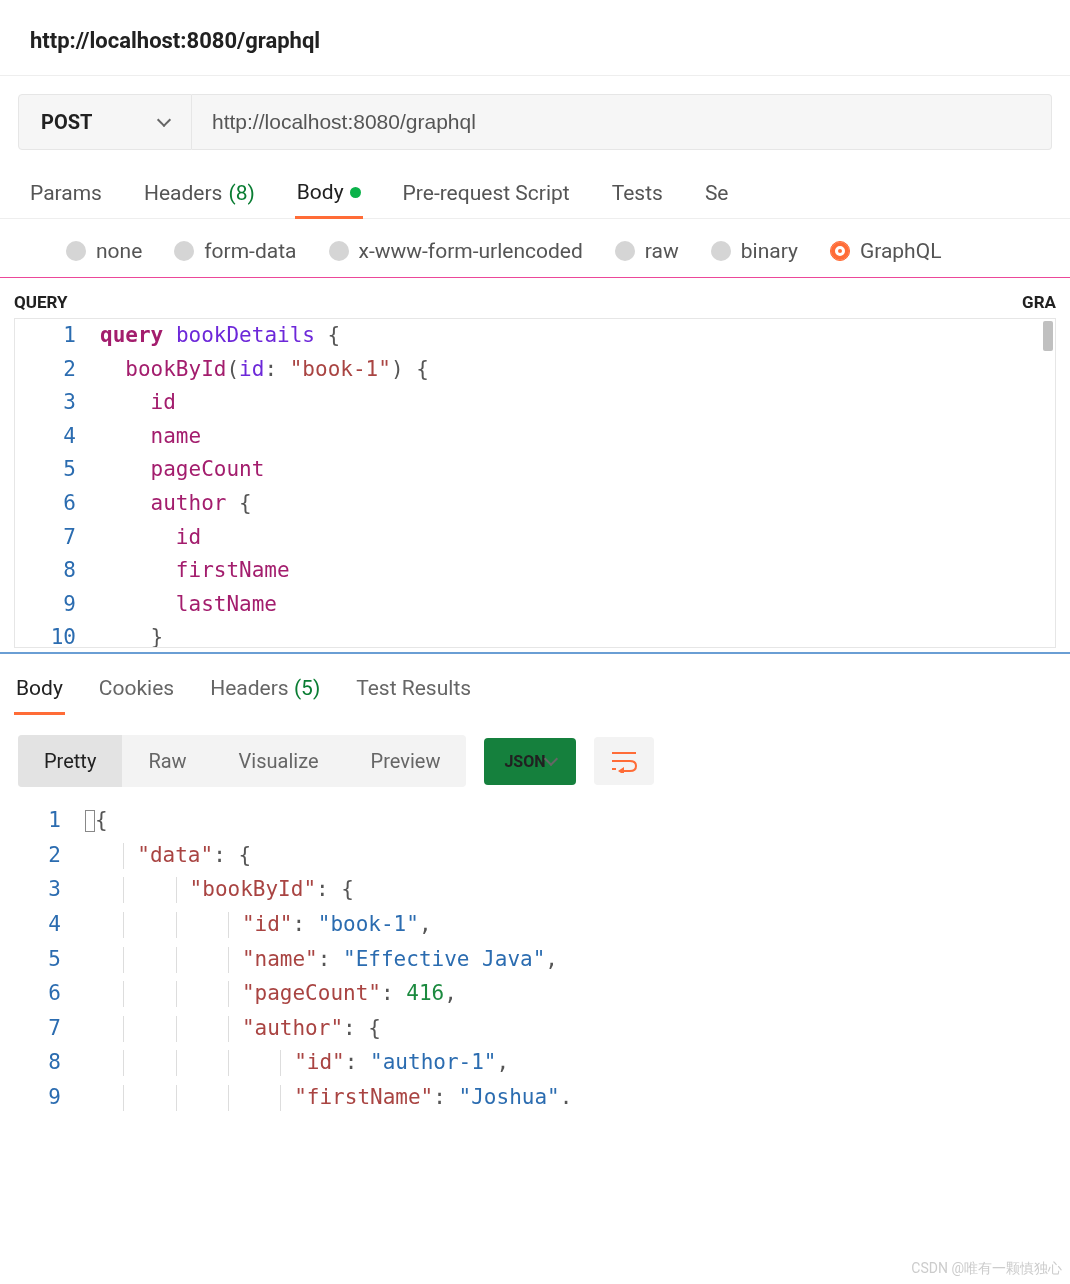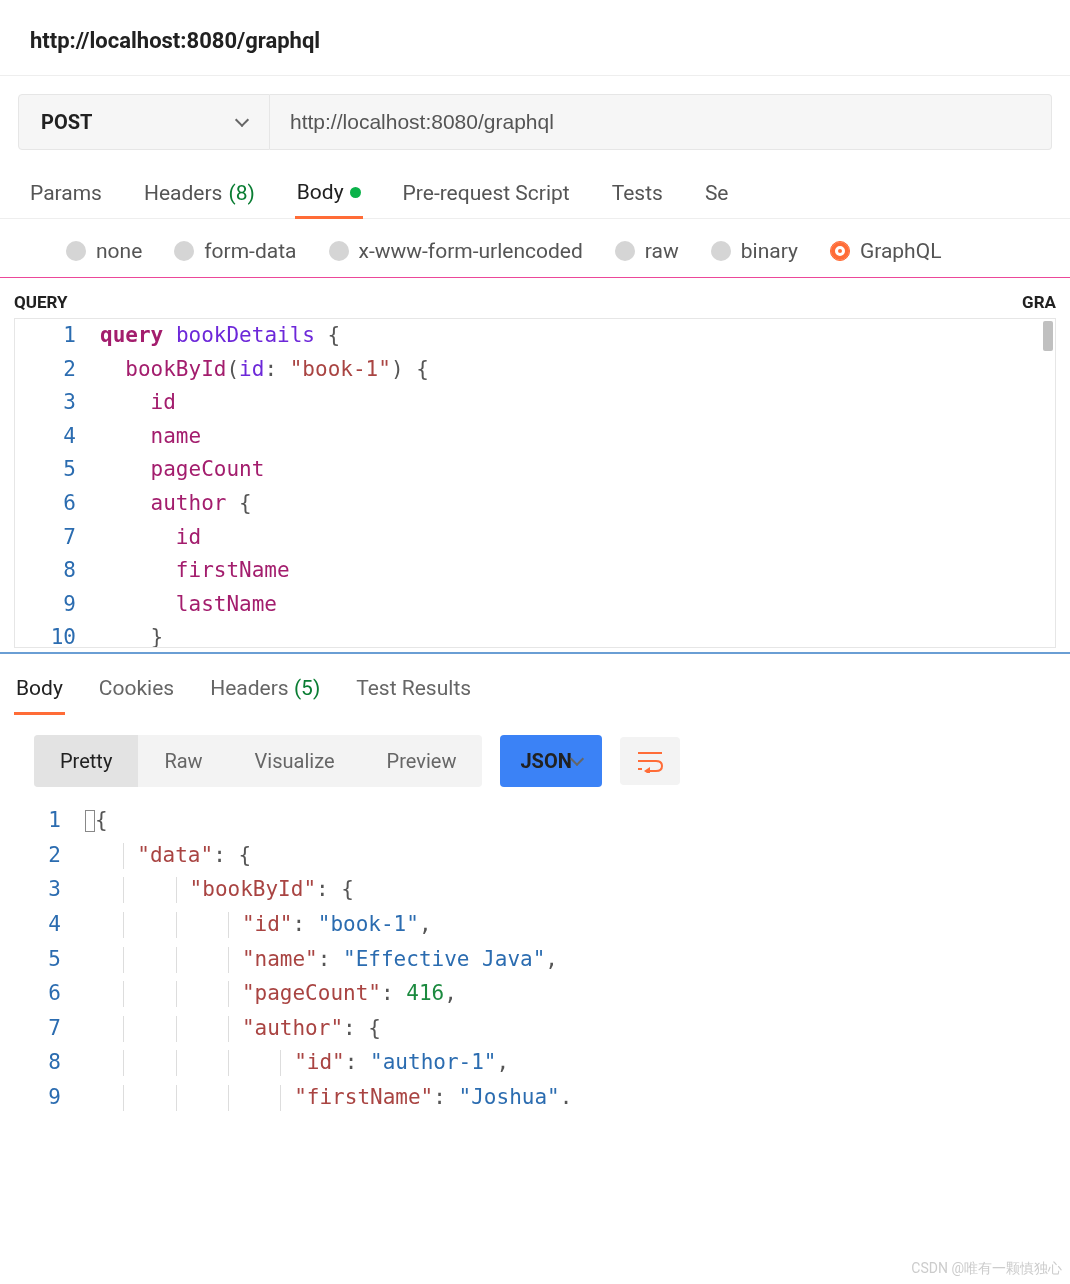--- a/index.html
+++ b/index.html
@@ -19,21 +19,21 @@
     }
     .request-row {
       display: flex;
       padding: 18px 18px;
       gap: 0;
     }
     .method-select {
       display: flex;
       align-items: center;
       justify-content: space-between;
-      width: 252px;
+      width: 174px;
       height: 56px;
       background: #f6f6f6;
       border: 1px solid #e6e6e6;
       border-radius: 4px 0 0 4px;
       padding: 0 22px;
       font-weight: 700;
       font-size: 20px;
       cursor: pointer;
     }
     .url-input {
@@ -157,32 +157,31 @@
       color: #212121;
       border-bottom: 3px solid #ff6c37;
     }
     .response-toolbar {
       display: flex; align-items: center; gap: 18px;
       padding: 12px 18px 10px;
     }
     .view-group {
       display: flex; background: #f3f3f3; border-radius: 4px;
       overflow: hidden;
-      margin-left: 16px;
     }
     .view-btn {
       padding: 14px 26px; font-size: 20px; color: #666; cursor: pointer;
     }
     .view-btn.active {
       background: #e3e3e3; color: #212121;
     }
     .fmt-select {
       display: flex; align-items: center; 
-      background: #3b82f6; padding: 14px 20px; border-radius: 4px;
-      font-weight: 700; font-size: 20px; cursor: pointer;
+      background: #15803d; padding: 14px 20px; border-radius: 4px;
+      font-weight: 700; font-size: 16px; cursor: pointer;
     }
     .wrap-btn {
       background: #f3f3f3; padding: 12px 16px; border-radius: 4px;
       cursor: pointer;
     }
     .chevron { 
       display: inline-block; border: solid #666; border-width: 0 2px 2px 0;
       padding: 4px; transform: rotate(45deg); margin-bottom: 4px;
     }
     .json-key { color: #a94442; }

